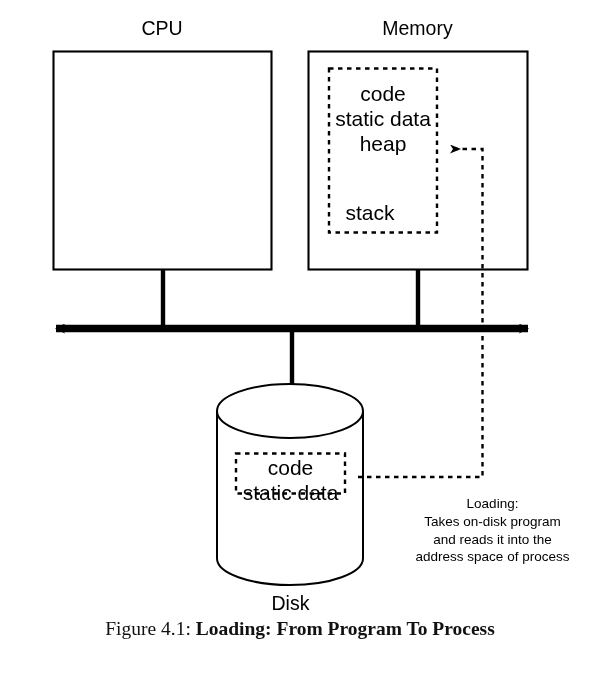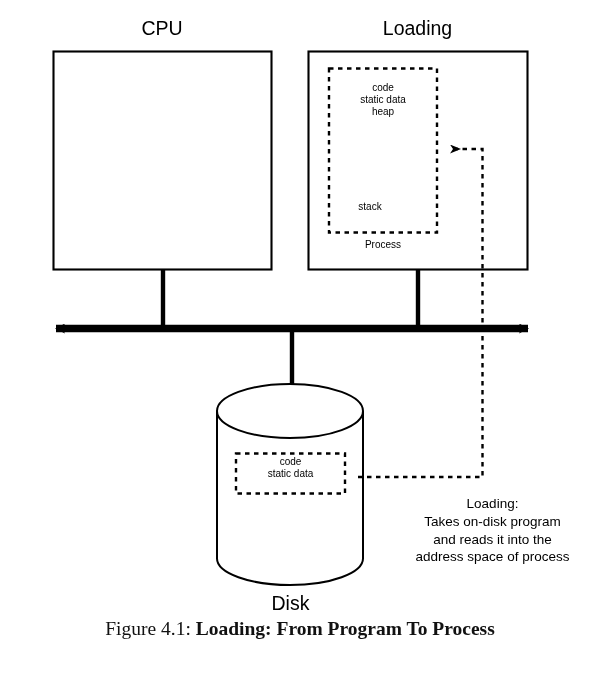--- a/index.html
+++ b/index.html
@@ -33,21 +33,21 @@
     color: #000;
     white-space: pre;
     line-height: 1.18;
     text-align: center;
     user-select: none;
   }
   .lbl-head {
     font-size: 19.5px;
   }
   .lbl-mid {
-    font-size: 10px;
+    font-size: 21px;
   }
   .lbl-note {
     font-size: 13.5px;
     line-height: 1.32;
   }
   #caption {
     position: absolute;
     left: 0;
     top: 618px;
     width: 600px;
@@ -98,29 +98,28 @@
     <line x1="363" y1="411" x2="363" y2="559" stroke="#000000" stroke-width="2"></line>
     <ellipse cx="290" cy="411" rx="73" ry="27" fill="#ffffff" stroke="#000000" stroke-width="2"></ellipse>
 
     <rect x="236" y="453.5" width="109" height="40" fill="none" stroke="#000000" stroke-width="2.4" stroke-dasharray="4.5 4.5"></rect>
 
     <path d="M 358 477 L 482.5 477 L 482.5 149 L 451 149" fill="none" stroke="#000000" stroke-width="2.4" stroke-dasharray="4.5 4.5" marker-end="url(#dashArrowLeft)"></path>
   </svg>
 
   <div class="lbl lbl-head" style="left:53px; top:17px; width:218px;">CPU</div>
 
-  <div class="lbl lbl-head" style="left:308px; top:17px; width:219px;">Loading</div>
+  <div class="lbl lbl-head" style="left:308px; top:17px; width:219px;">Memory</div>
 
   <div class="lbl lbl-mid" style="left:329px; top:82px; width:108px;">code
 static data
 heap</div>
 
   <div class="lbl lbl-mid" style="left:316px; top:201px; width:108px;">stack</div>
 
-  <div class="lbl lbl-mid" style="left:329px; top:239px; width:108px;">Process</div>
 
   <div class="lbl lbl-mid" style="left:236px; top:456px; width:109px;">code
 static data</div>
 
 
   <div class="lbl lbl-note" style="left:390px; top:495px; width:205px;">Loading:
 Takes on-disk program
 and reads it into the
 address space of process</div>
 

